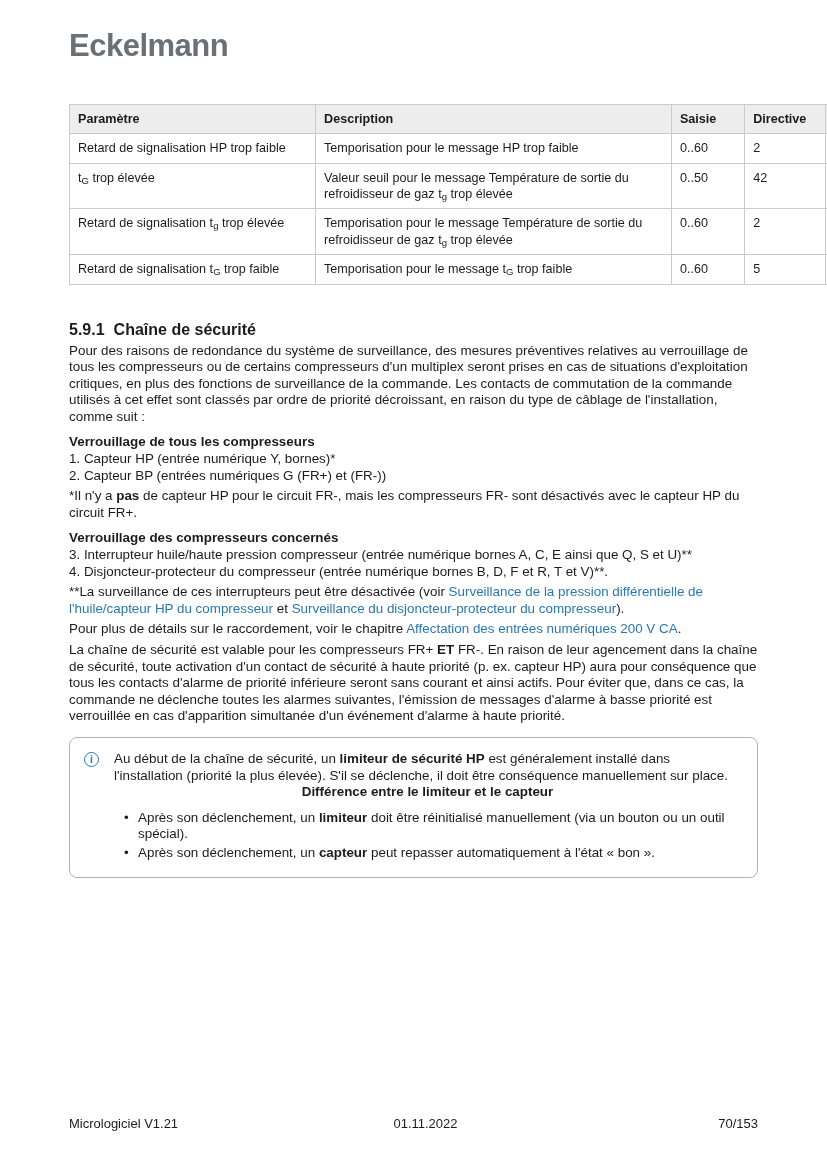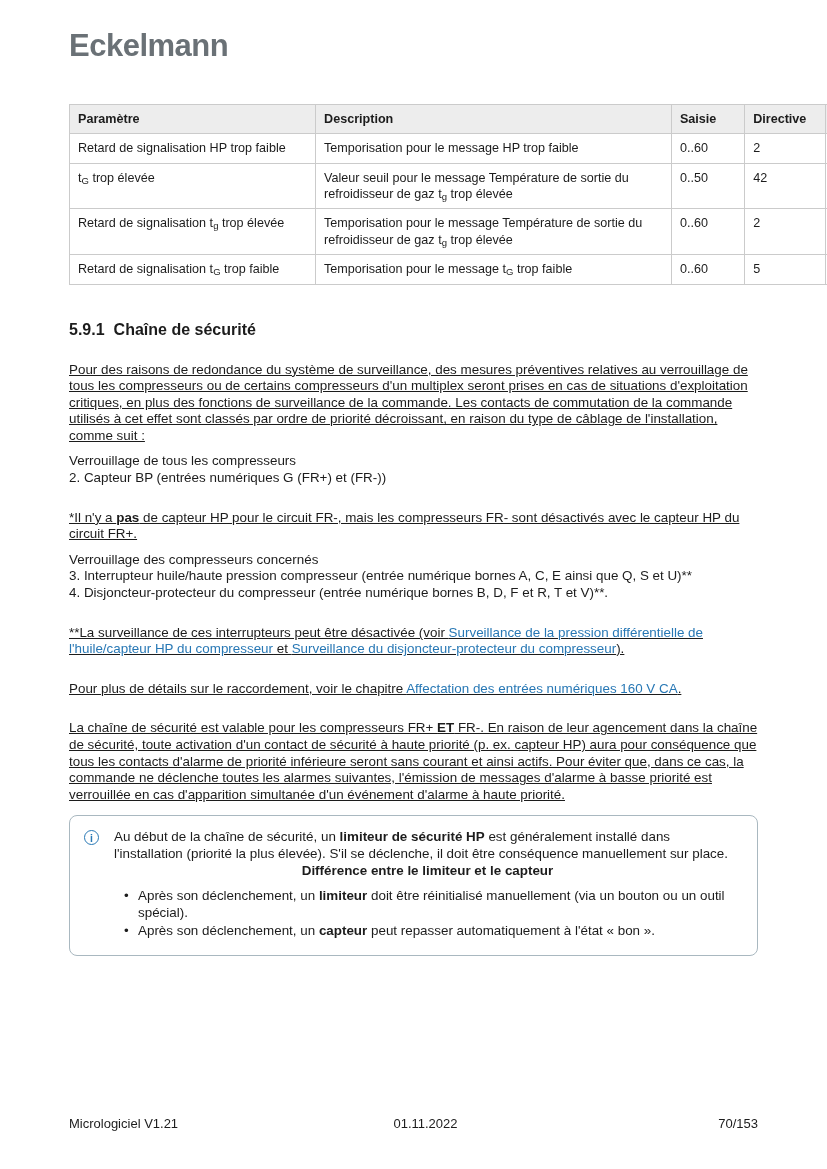--- a/index.html
+++ b/index.html
@@ -45,22 +45,22 @@
   
   .section-heading {
     margin-top:36px;
     font-size:16px;
     font-weight:700;
   }
   .section-heading .sec-num { margin-right:9px; }
 
   
   .body-text { font-size:13.4px; line-height:16.6px; }
-  .para { margin-top:23px; width:689px;text-decoration:underline; }
-  .subhead { margin-top:9px; font-weight:400; }
+  .para { margin-top:4px; width:689px; }
+  .subhead { margin-top:9px; font-weight:700; }
   .list-line { margin-top:0; }
   b { font-weight:700; }
   .doc-link { color:var(--link, #2878b5); text-decoration:none; cursor:pointer; }
 
   
   .info-box {
     margin-top:12px;
     width:689px;
     border:1.5px solid var(--infobox_border, #a9b8c0);
     border-radius:8px;
@@ -156,30 +156,31 @@
   </table>
 
   <div class="section-heading">
     <span class="sec-num">5.9.1</span><span>Chaîne de sécurité</span>
   </div>
 
   <div class="body-text">
     <p class="para">Pour des raisons de redondance du système de surveillance, des mesures préventives relatives au verrouillage de tous les compresseurs ou de certains compresseurs d'un multiplex seront prises en cas de situations d'exploitation critiques, en plus des fonctions de surveillance de la commande. Les contacts de commutation de la commande utilisés à cet effet sont classés par ordre de priorité décroissant, en raison du type de câblage de l'installation, comme suit :</p>
 
     <div class="subhead">Verrouillage de tous les compresseurs</div>
+    <div class="list-line">1. Capteur HP (entrée numérique Y, bornes)*</div>
     <div class="list-line">2. Capteur BP (entrées numériques G (FR+) et (FR-))</div>
 
     <p class="para"><span>*Il n'y a </span><b>pas</b><span> de capteur HP pour le circuit FR-, mais les compresseurs FR- sont désactivés avec le capteur HP du circuit FR+.</span></p>
 
     <div class="subhead">Verrouillage des compresseurs concernés</div>
     <div class="list-line">3. Interrupteur huile/haute pression compresseur (entrée numérique bornes A, C, E ainsi que Q, S et U)**</div>
     <div class="list-line">4. Disjoncteur-protecteur du compresseur (entrée numérique bornes B, D, F et R, T et V)**.</div>
 
     <p class="para"><span>**La surveillance de ces interrupteurs peut être désactivée (voir </span><a class="doc-link">Surveillance de la pression différentielle de l'huile/capteur HP du compresseur</a><span> et </span><a class="doc-link">Surveillance du disjoncteur-protecteur du compresseur</a><span>).</span></p>
-    <p class="para"><span>Pour plus de détails sur le raccordement, voir le chapitre </span><a class="doc-link">Affectation des entrées numériques 160 V CA</a><span>.</span></p>
+    <p class="para"><span>Pour plus de détails sur le raccordement, voir le chapitre </span><a class="doc-link">Affectation des entrées numériques 200 V CA</a><span>.</span></p>
     <p class="para"><span>La chaîne de sécurité est valable pour les compresseurs FR+ </span><b>ET</b><span> FR-. En raison de leur agencement dans la chaîne de sécurité, toute activation d'un contact de sécurité à haute priorité (p. ex. capteur HP) aura pour conséquence que tous les contacts d'alarme de priorité inférieure seront sans courant et ainsi actifs. Pour éviter que, dans ce cas, la commande ne déclenche toutes les alarmes suivantes, l'émission de messages d'alarme à basse priorité est verrouillée en cas d'apparition simultanée d'un événement d'alarme à haute priorité.</span></p>
 
     <div class="info-box">
       <div class="info-icon-col">
         <div class="info-icon">i</div>
       </div>
       <div class="info-content">
         <div><span>Au début de la chaîne de sécurité, un </span><b>limiteur de sécurité HP</b><span> est généralement installé dans l'installation (priorité la plus élevée). S'il se déclenche, il doit être conséquence manuellement sur place.</span></div>
         <div class="info-subhead">Différence entre le limiteur et le capteur</div>
         <div class="info-bullets">

